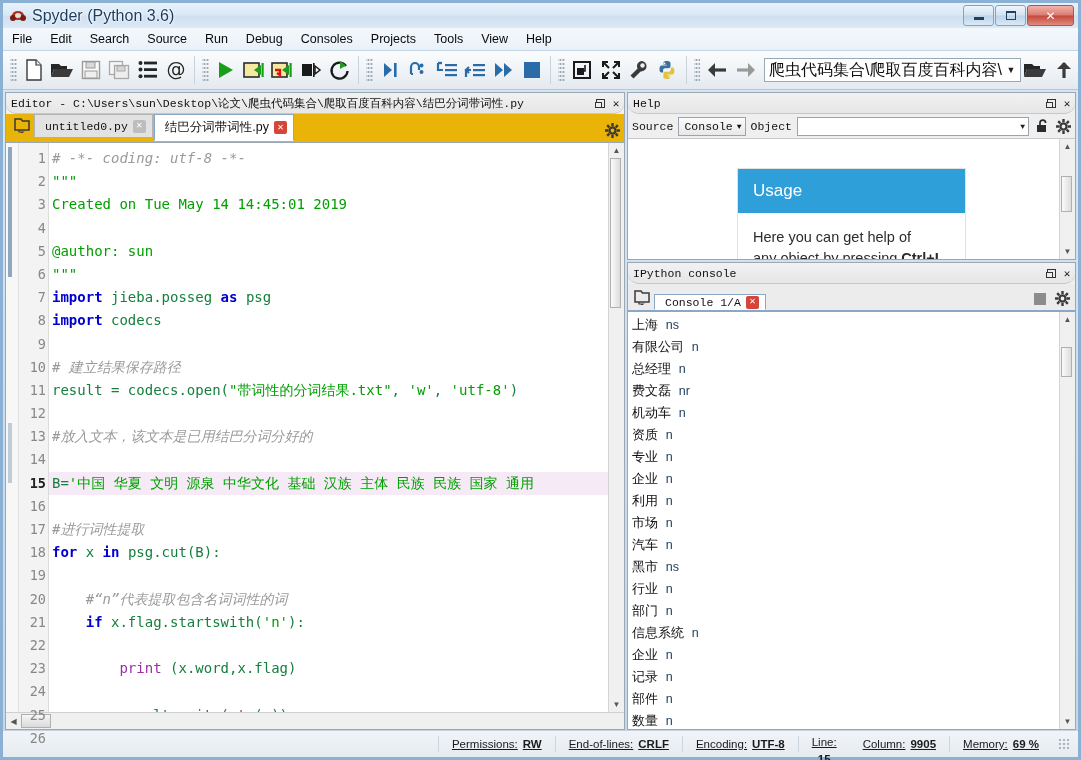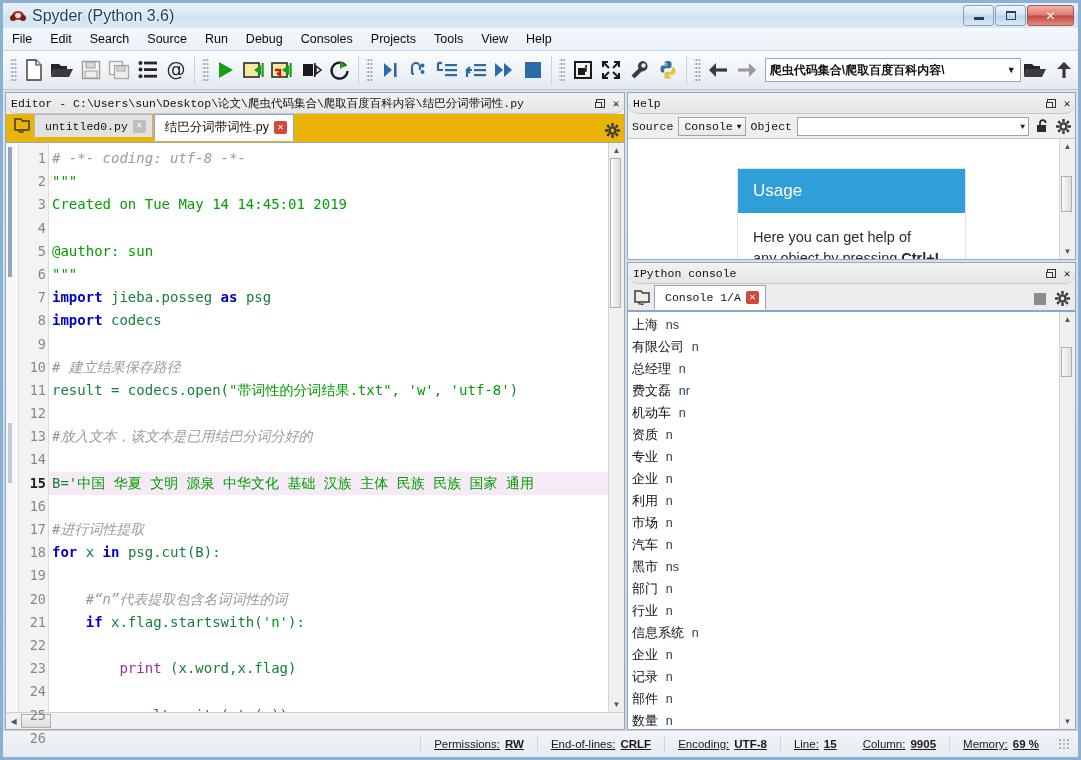--- a/index.html
+++ b/index.html
@@ -63,22 +63,22 @@
     background-size:3px 4px;background-position:1px 1px;}
   .tsep{width:1px;height:28px;background:#c8d2dc;margin:0 4px;}
   .tbtn{width:30px;height:30px;display:flex;align-items:center;justify-content:center;border-radius:3px;}
 
   
   .pathbox{
     height:24px;width:270px;border:1px solid #9aa8b4;background:#fff;
     display:flex;align-items:center;margin-left:4px;box-sizing:border-box;
   }
   .pathtext{
-    flex:1;padding-left:4px;font-size:12px;color:#111;white-space:nowrap;overflow:hidden;
-    direction:rtl;text-align:left;font-weight:bold;
+    flex:1;padding-left:4px;font-size:16px;color:#111;white-space:nowrap;overflow:hidden;
+    direction:rtl;text-align:left;
   }
   .pathcaret{width:18px;text-align:center;font-size:9px;color:#222;}
 
   
   .body{flex:1;display:flex;min-height:0;padding:2px 2px 0 2px;gap:2px;}
   .leftcol{width:620px;flex:0 0 620px;display:flex;flex-direction:column;min-height:0;}
   .rightcol{flex:1;display:flex;flex-direction:column;min-height:0;gap:2px;}
 
   .pane{
     background:#f0f0f0;border:1px solid #9ba7b3;box-sizing:border-box;
@@ -173,21 +173,21 @@
   .usagehead{background:#2e9fd8;color:#fff;font-size:17px;padding:12px 15px;}
   .usagetext{padding:14px 15px 4px 15px;font-size:14.5px;color:#2b2b2b;line-height:1.45;}
   .usagetext b{font-weight:bold;}
 
   
   .ctabrow{
     height:26px;flex:0 0 26px;display:flex;align-items:flex-end;background:#ececec;
     border-bottom:1px solid #8aa8c4;padding-left:4px;position:relative;
   }
   .ctab{
-    height:25px;display:flex;align-items:center;gap:5px;padding:0 6px 0 10px;background:#fff;
+    height:16px;display:flex;align-items:center;gap:5px;padding:0 6px 0 10px;background:#fff;
     border:1px solid #8aa8c4;border-bottom:1px solid #fff;box-sizing:border-box;
     font-family:"Liberation Mono","DejaVu Sans Mono",monospace;font-size:11.5px;color:#111;
   }
   .ctabrow-right{position:absolute;right:5px;bottom:4px;display:flex;align-items:center;gap:9px;}
   .stopsq{width:12px;height:12px;background:#8c8c8c;}
   .conbody{flex:1;display:flex;min-height:0;background:#fff;border-top:1px solid #8aa8c4;}
   .context{
     flex:1;padding:2px 0 0 4px;font-family:"DejaVu Sans Mono","Liberation Mono",monospace;
     font-size:13px;color:#111;overflow:hidden;line-height:21px;
   }
@@ -660,22 +660,22 @@
               <div class="conline"><span>总经理 </span><span class="flag">n</span></div>
               <div class="conline"><span>费文磊 </span><span class="flag">nr</span></div>
               <div class="conline"><span>机动车 </span><span class="flag">n</span></div>
               <div class="conline"><span>资质 </span><span class="flag">n</span></div>
               <div class="conline"><span>专业 </span><span class="flag">n</span></div>
               <div class="conline"><span>企业 </span><span class="flag">n</span></div>
               <div class="conline"><span>利用 </span><span class="flag">n</span></div>
               <div class="conline"><span>市场 </span><span class="flag">n</span></div>
               <div class="conline"><span>汽车 </span><span class="flag">n</span></div>
               <div class="conline"><span>黑市 </span><span class="flag">ns</span></div>
+              <div class="conline"><span>行业 </span><span class="flag">n</span></div>
               <div class="conline"><span>部门 </span><span class="flag">n</span></div>
-              <div class="conline"><span>行业 </span><span class="flag">n</span></div>
               <div class="conline"><span>信息系统 </span><span class="flag">n</span></div>
               <div class="conline"><span>企业 </span><span class="flag">n</span></div>
               <div class="conline"><span>记录 </span><span class="flag">n</span></div>
               <div class="conline"><span>部件 </span><span class="flag">n</span></div>
               <div class="conline"><span>数量 </span><span class="flag">n</span></div>
             </div>
           <div class="vscroll">
             <div class="vs-arrow">▲</div>
             <div class="vs-track">
               <div class="vs-thumb" style="top:20px;height:30px;"></div>
@@ -694,21 +694,21 @@
       <span class="val">RW</span>
     </div>
     <div class="st">
       <span class="lbl">End-of-lines:</span>
       <span class="val">CRLF</span>
     </div>
     <div class="st">
       <span class="lbl">Encoding:</span>
       <span class="val">UTF-8</span>
     </div>
-    <div class="st" style="border-left:1px solid #cdd6de;">
+    <div class="st" style="border-left:1px solid #cdd6de;flex-direction:column;">
       <span class="lbl">Line:</span>
       <span class="val">15</span>
     </div>
     <div class="st" style="border-left:none;">
       <span class="lbl">Column:</span>
       <span class="val">9905</span>
     </div>
     <div class="st">
       <span class="lbl">Memory:</span>
       <span class="val">69 %</span>

